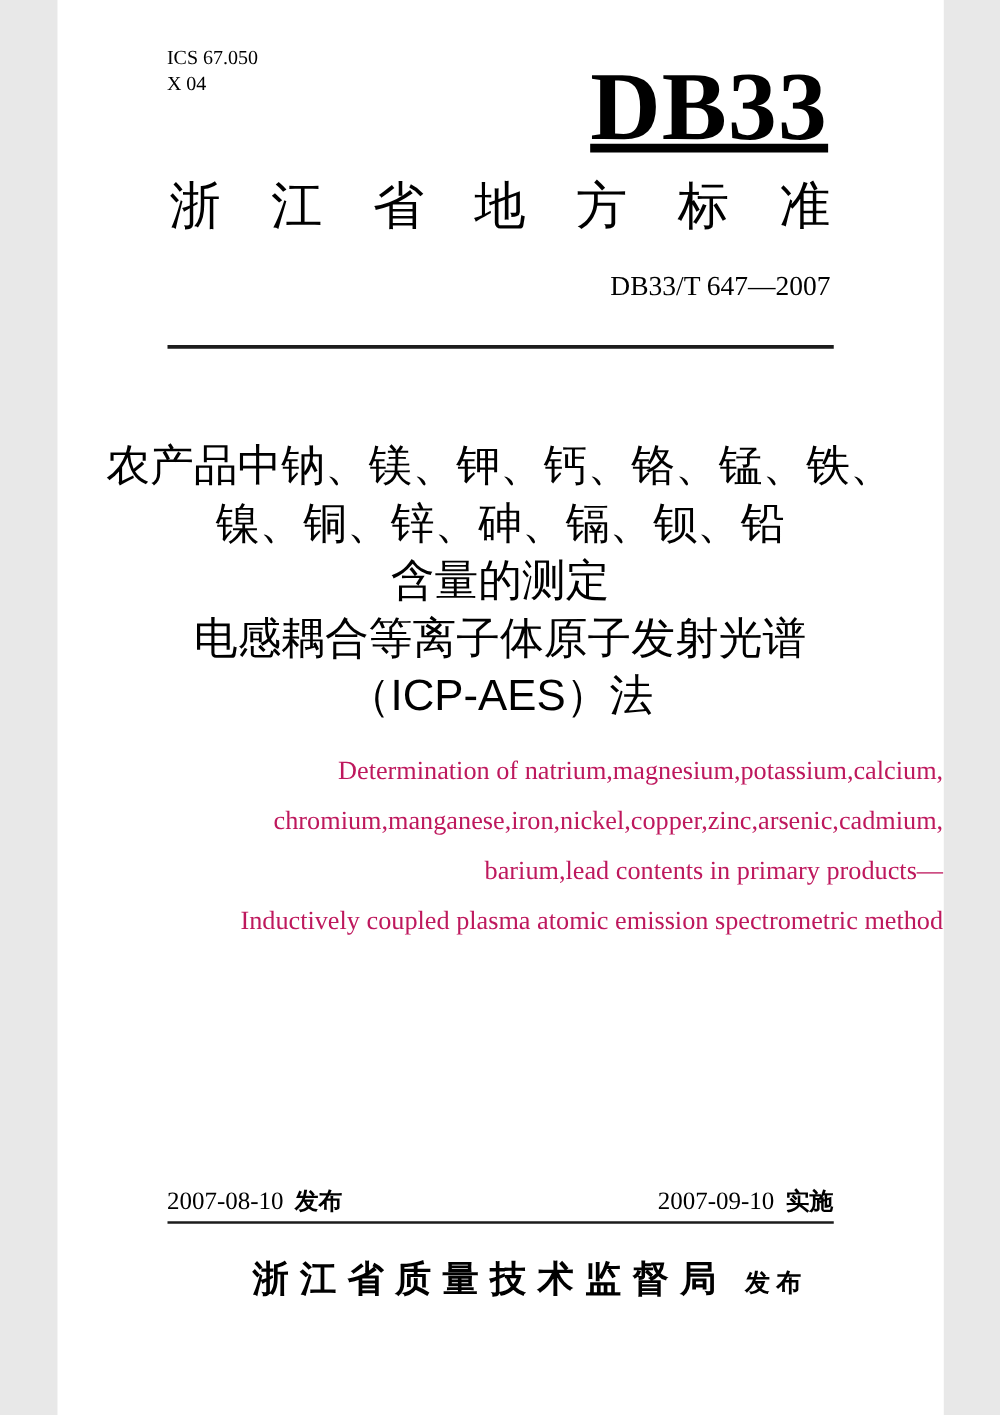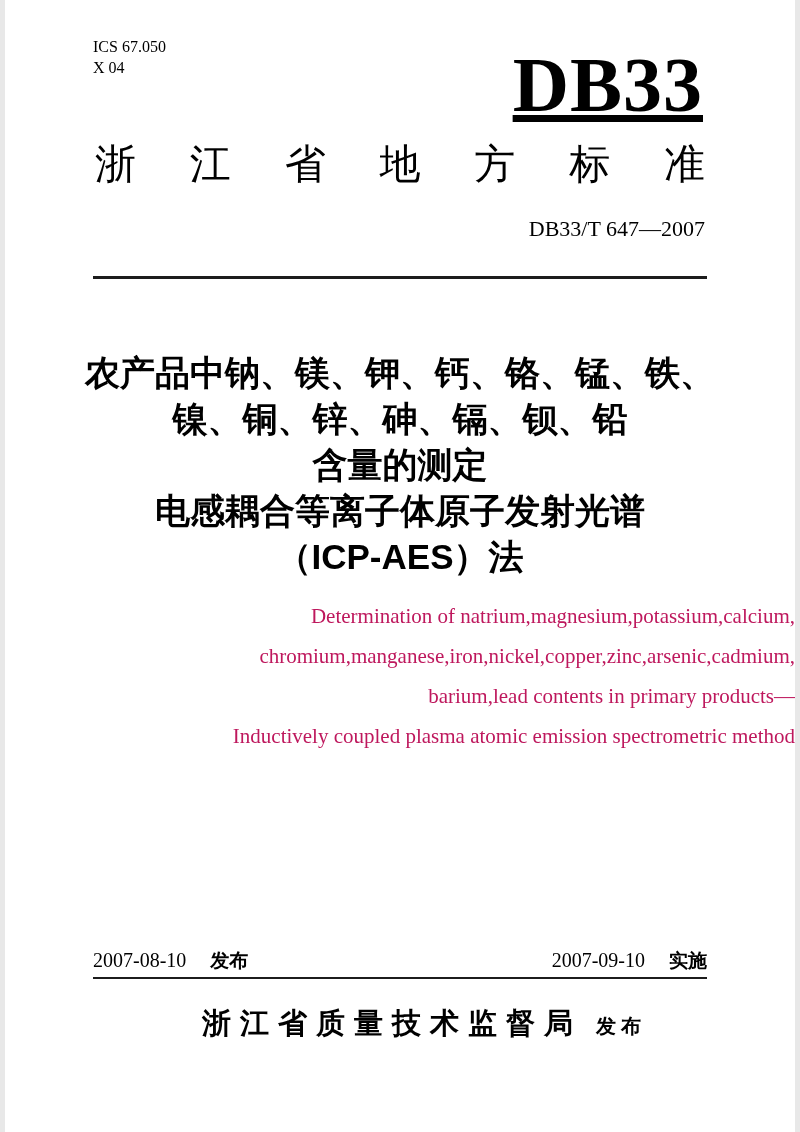--- a/index.html
+++ b/index.html
@@ -1,19 +1,19 @@
 <!DOCTYPE html>
 <html><head>
 <meta charset="utf-8">
 <style>
   * { margin: 0; padding: 0; box-sizing: border-box; }
   html, body { background: #e8e8e8; }
   .page {
     position: relative;
-    width: 790px;
+    width: 709px;
     height: 1132px;
     margin: 0 auto;
     background: #ffffff;
     color: #000000;
     overflow: hidden;
     font-family: "Liberation Serif", serif;
   }
   .ics-block {
     position: absolute;
     left: 88px;
@@ -62,21 +62,21 @@
     top: 276px;
     border-top: 3px solid #1c1c1c;
   }
   .cn-title {
     position: absolute;
     left: 0;
     right: 0;
     top: 350px;
     text-align: center;
     font-family: "Liberation Sans", sans-serif;
-    font-weight: bold;
+    font-weight: normal;
     font-size: 35px;
     line-height: 46px;
     color: #000;
   }
   .en-subtitle {
     position: absolute;
     left: 0;
     right: 0;
     top: 596px;
     text-align: right;
@@ -89,21 +89,21 @@
     position: absolute;
     left: 88px;
     right: 88px;
     top: 948px;
     display: flex;
     justify-content: space-between;
     align-items: baseline;
     font-size: 20px;
     color: #000;
   }
-  .date-group { display: inline-flex; align-items: baseline; gap: 24px; }
+  .date-group { display: inline-flex; align-items: baseline; gap: 9px; }
   .date-value { font-family: "Liberation Serif", serif; font-size: 20px; }
   .date-label { font-family: "Liberation Sans", sans-serif; font-weight: bold; font-size: 19px; }
   .rule-bottom {
     position: absolute;
     left: 88px;
     right: 88px;
     top: 977px;
     border-top: 2px solid #1c1c1c;
   }
   .issuer-row {

